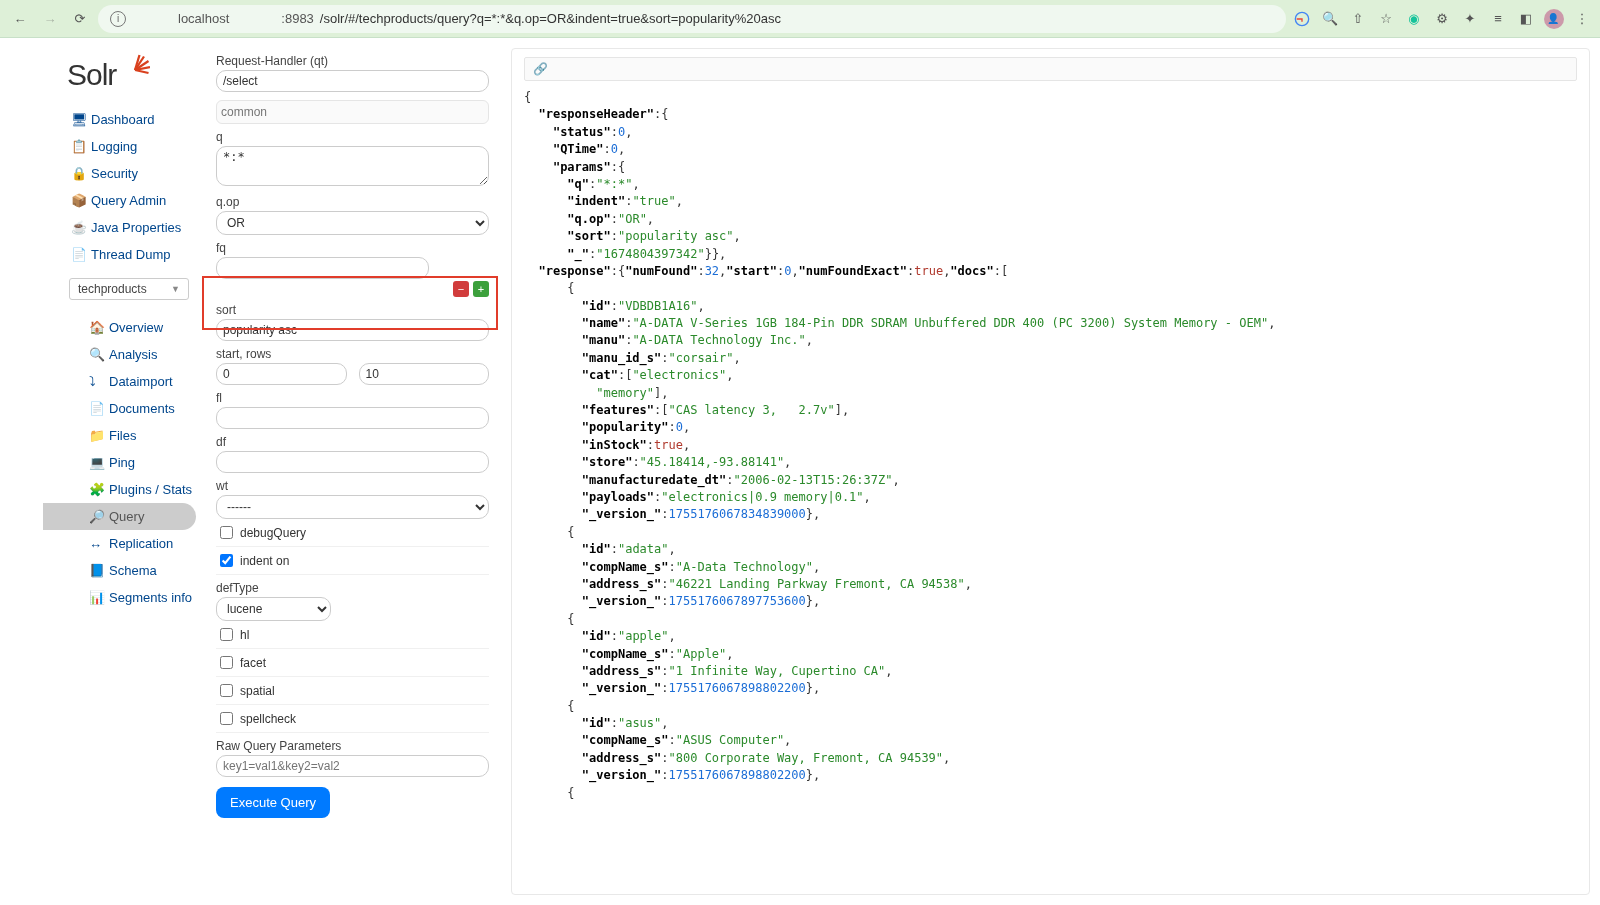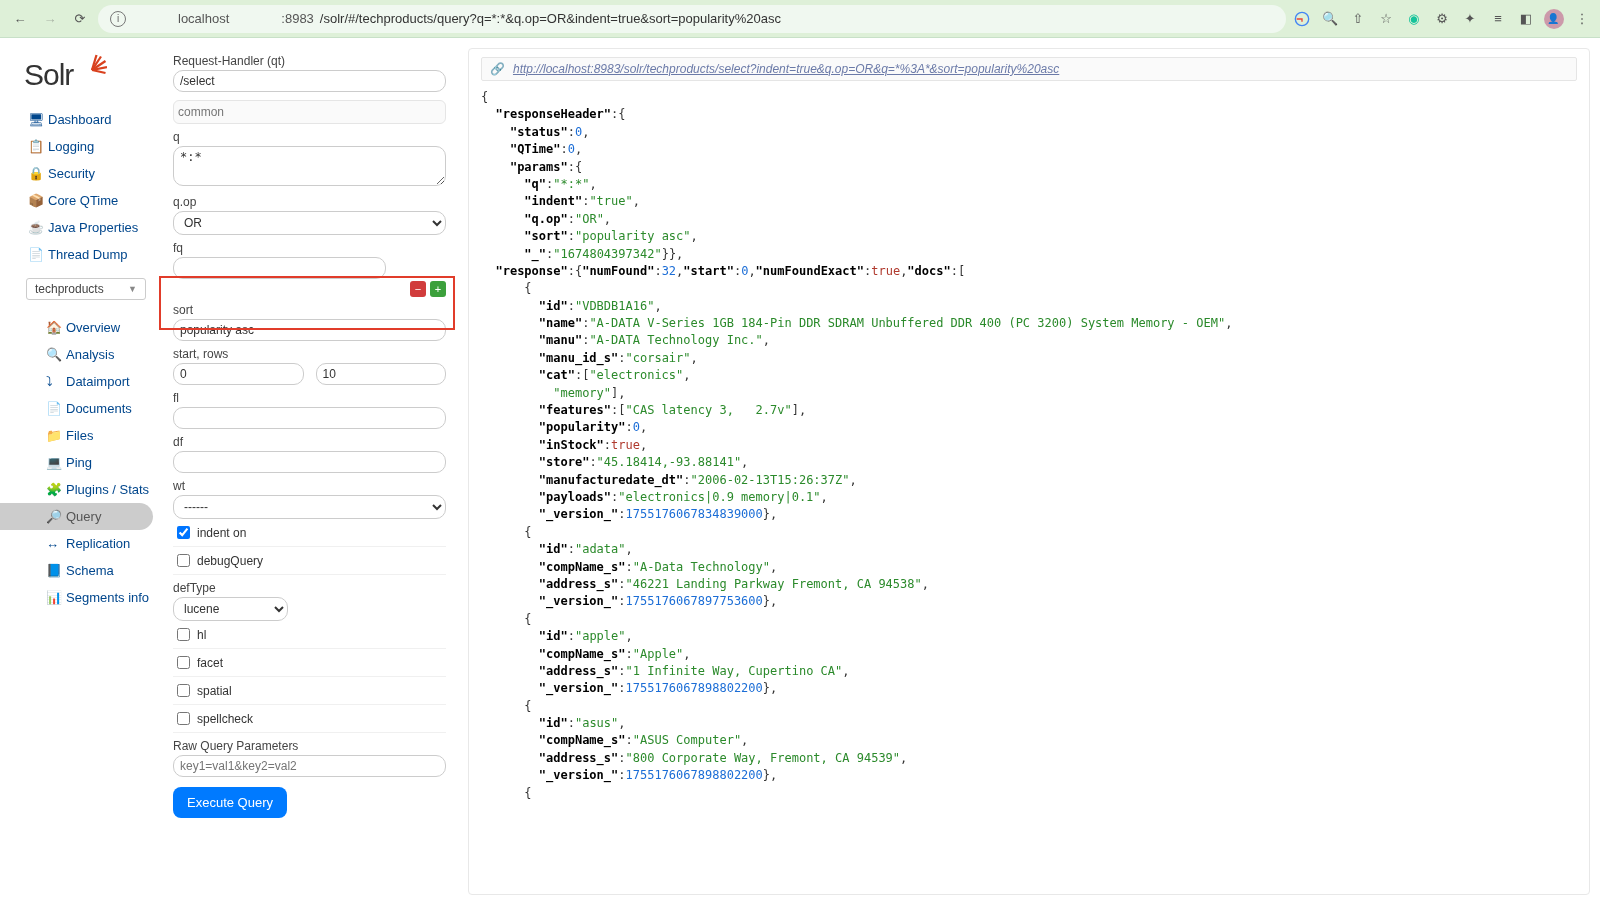--- a/index.html
+++ b/index.html
@@ -49,20 +49,21 @@
   .browser-chrome .ext-icons { display: flex; gap: 8px; align-items: center; }
   .browser-chrome .ext-icons .ic {
     width: 20px; height: 20px;
     display: flex; align-items: center; justify-content: center;
     color: #555;
   }
 
   .main-wrap {
     display: flex;
     height: calc(905px - 38px);
+    padding-left: 43px;
   }
   .sidebar {
     width: 163px;
     background: #fff;
     border-right: 0;
     padding-top: 10px;
     flex-shrink: 0;
   }
   .logo {
     padding: 10px 20px 14px 24px;
@@ -284,21 +285,21 @@
         <div class="nav-item">
           <span class="icon">📋</span>
           <span>Logging</span>
         </div>
         <div class="nav-item">
           <span class="icon">🔒</span>
           <span>Security</span>
         </div>
         <div class="nav-item">
           <span class="icon">📦</span>
-          <span>Core QTime</span>
+          <span>Query Admin</span>
         </div>
         <div class="nav-item">
           <span class="icon">☕</span>
           <span>Java Properties</span>
         </div>
         <div class="nav-item">
           <span class="icon">📄</span>
           <span>Thread Dump</span>
         </div>
       </div>
@@ -390,26 +391,26 @@
       <div class="qp-label">fl</div>
       <input class="qp-input" value="" style="">
 
       <div class="qp-label">df</div>
       <input class="qp-input" value="" style="">
 
       <div class="qp-label">wt</div>
       <select class="qp-select"><option id="wt-opt">------</option></select>
 
       <div class="checkbox-row">
+        <input type="checkbox" style="">
+        <span>debugQuery</span>
+      </div>
+      <div class="checkbox-row">
         <input type="checkbox" checked="" style="">
         <span>indent on</span>
-      </div>
-      <div class="checkbox-row">
-        <input type="checkbox" style="">
-        <span>debugQuery</span>
       </div>
 
       <div class="qp-label">defType</div>
       <select class="qp-select" style="width:42%"><option id="deftype-opt">lucene</option></select>
 
       <div class="checkbox-row">
           <input type="checkbox" style="">
           <span>hl</span>
         </div>
       <div class="checkbox-row">
@@ -429,21 +430,20 @@
       <input class="qp-input" placeholder="key1=val1&amp;key2=val2" style="">
 
       <button class="execute-btn">Execute Query</button>
 
       <div class="highlight-box" style="top:228px; left:-14px; width:296px; height:54px;"></div>
     </div>
 
     <div class="result-panel">
       <div class="url-bar">
         <span>🔗</span>
-        <span class="linkish">http://localhost:8983/solr/techproducts/select?indent=true&amp;q.op=OR&amp;q=*%3A*&amp;sort=popularity%20asc</span>
       </div>
       <pre class="json" id="json-out">{
   <span class="k">"responseHeader"</span>:{
     <span class="k">"status"</span>:<span class="n">0</span>,
     <span class="k">"QTime"</span>:<span class="n">0</span>,
     <span class="k">"params"</span>:{
       <span class="k">"q"</span>:<span class="s">"*:*"</span>,
       <span class="k">"indent"</span>:<span class="s">"true"</span>,
       <span class="k">"q.op"</span>:<span class="s">"OR"</span>,
       <span class="k">"sort"</span>:<span class="s">"popularity asc"</span>,

